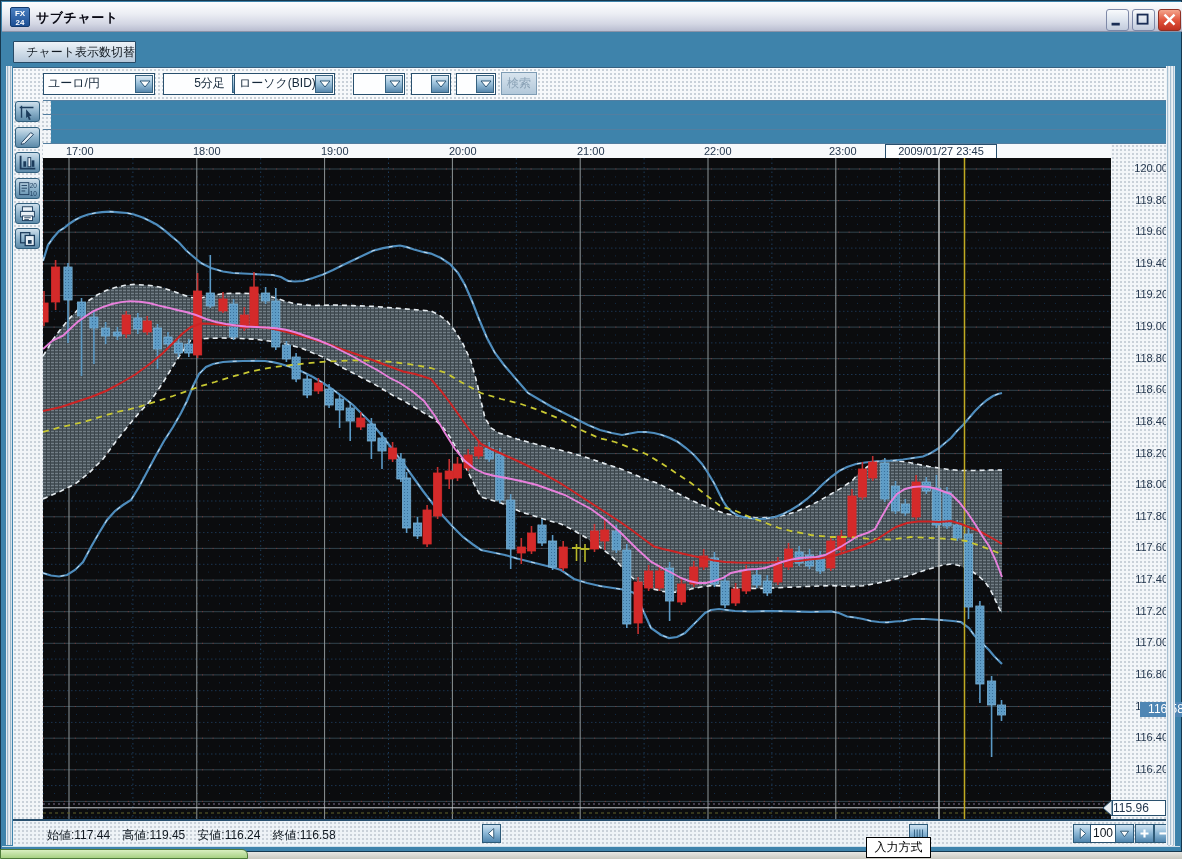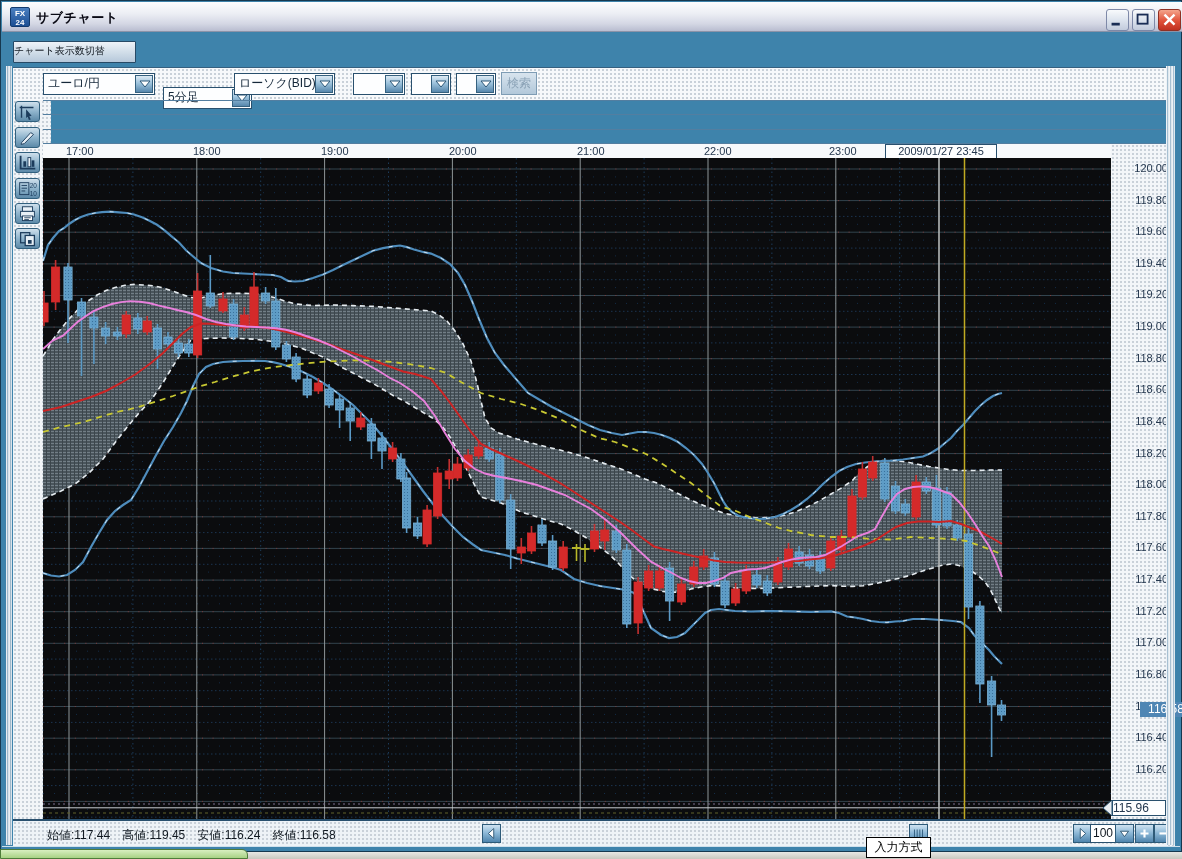--- a/index.html
+++ b/index.html
@@ -6,21 +6,21 @@
 body{width:1182px;height:859px;position:relative;font-family:"Liberation Sans",sans-serif;overflow:hidden;background:#d4d0c8;}
 #win{position:absolute;left:0;top:0;width:1182px;height:852px;background:#3e83ab;border:1px solid #16384f;box-sizing:border-box;}
 #titlebar{position:absolute;left:1px;top:1px;width:1180px;height:29px;background:linear-gradient(#fdfdfe 0%,#eceef4 40%,#d4d7e4 75%,#b9bdd0 100%);border-bottom:1px solid #8a93a8;}
 #ticon{position:absolute;left:8px;top:5px;width:20px;height:20px;background:linear-gradient(#4a7fc0,#1d4f94);border:1px solid #123a6e;border-radius:2px;color:#fff;font-size:8px;font-weight:bold;line-height:9px;text-align:center;padding-top:1px;box-sizing:border-box;}
 #ttext{position:absolute;left:34px;top:7px;font-size:13px;font-weight:bold;color:#0a0a14;letter-spacing:0.5px;}
 .wbtn{position:absolute;top:7px;width:23px;height:22px;border-radius:3px;border:1px solid #7e89a8;box-sizing:border-box;}
 .wbtn.g{background:linear-gradient(#f8fafc,#dde4ee 50%,#c2cbdc);}
 #bmin{left:1104px;}#bmax{left:1130px;}
 #bclose{left:1156px;background:linear-gradient(#f4a58c,#e05038 55%,#c03020);border-color:#903024;}
 .glyph{position:absolute;left:0;top:0;right:0;bottom:0;}
-#topbtn{position:absolute;left:12px;top:40px;width:123px;height:22px;background:linear-gradient(#eef3f8,#cfdce8 55%,#b6c8da);border:1px solid #274a66;box-sizing:border-box;font-size:10px;color:#101820;text-align:left;line-height:20px;border-radius:1px;font-family:Liberation Mono, monospace;}
+#topbtn{position:absolute;left:12px;top:40px;width:123px;height:22px;background:linear-gradient(#eef3f8,#cfdce8 55%,#b6c8da);border:1px solid #274a66;box-sizing:border-box;font-size:12px;color:#101820;text-align:right;line-height:20px;border-radius:1px;}
 .dotted{background-image:radial-gradient(#c9d1d9 28%,transparent 30%);background-size:4px 4px;padding-left:8px;}
 #controlrow{position:absolute;left:12px;top:66px;width:1154px;height:33px;background-color:#f7f9fb;border-top:1px solid #35607f;box-sizing:border-box;}
 #inforows{position:absolute;left:42px;top:99px;width:1124px;height:44px;background-color:#f7f9fb;font-size:11px;color:#1c2c3e;}
 #leftcol{position:absolute;left:12px;top:99px;width:30px;height:719px;background-color:#f2f5f8;}
 #timerow{position:absolute;left:42px;top:143px;width:1124px;height:14px;background-color:#f7f9fb;font-size:11px;color:#24374e;}
 .combo{position:absolute;height:22px;background:#fdfeff;border:1px solid #29506e;box-sizing:border-box;font-size:12px;color:#15283a;line-height:19px;padding-left:4px;}
 .cbtn{position:absolute;right:1px;top:1px;width:18px;height:18px;background:linear-gradient(#ddeaf4 0%,#9cc2dc 45%,#5787ac 100%);border:1px solid #35617f;box-sizing:border-box;}
 .cbtn svg{position:absolute;left:0;top:0;}
 .tlabel{position:absolute;top:1px;}
 .ibtn{position:absolute;left:2px;width:25px;height:21px;background:linear-gradient(#cfe0ec,#8fb4cc 50%,#5c89a8);border:1px solid #31607e;border-radius:3px;box-sizing:border-box;}
@@ -58,21 +58,21 @@
         </svg>
       </div>
 </div>
 <div id="topbtn">チャート表示数切替</div>
 <div id="controlrow" class="dotted">
  <div class="combo" style="left:30px;top:5px;width:112px;">ユーロ/円<div class="cbtn">
           <svg width="18" height="18">
             <path d="M4 5 L9 11 L14 5 Z" fill="#fff" stroke="#2c5878"></path>
           </svg>
         </div></div>
- <div class="combo" style="left:150px;top:19px;width:89px;">5分足<div class="cbtn">
+ <div class="combo" style="left:150px;top:5px;width:89px;text-align:center;">5分足<div class="cbtn">
           <svg width="18" height="18">
             <path d="M4 5 L9 11 L14 5 Z" fill="#fff" stroke="#2c5878"></path>
           </svg>
         </div></div>
  <div class="combo" style="left:221px;top:5px;width:101px;">ローソク(BID)<div class="cbtn">
           <svg width="18" height="18">
             <path d="M4 5 L9 11 L14 5 Z" fill="#fff" stroke="#2c5878"></path>
           </svg>
         </div></div>
  <div class="combo" style="left:340px;top:5px;width:52px;">

